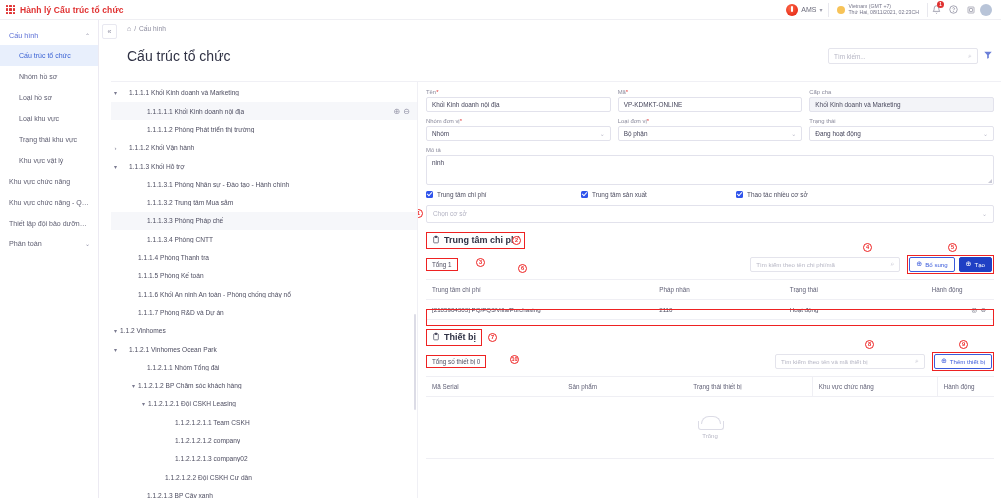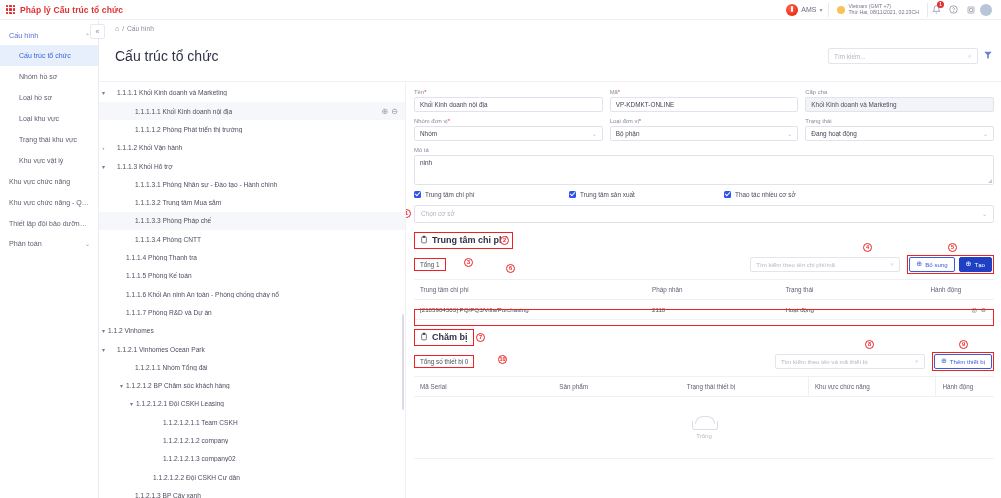--- a/index.html
+++ b/index.html
@@ -84,21 +84,21 @@
     background: #e03131; color: #fff;
     font-size: 4.6px; line-height: 7px;
     border-radius: 4px; text-align: center;
     padding: 0 1px; font-weight: bold;
   }
   .avatar {
     width: 12px; height: 12px; border-radius: 50%;
     background: #b8c4d8; margin: 0 3px 0 1px;
   }
   
-  .shell { display: flex; height: 478px; }
+  .shell { display: flex; height: 478px; gap: 12px; }
   
   .sidebar {
     width: 99px;
     background: #ffffff;
     border-right: 1px solid #eceaf2;
     padding-top: 6px;
     flex: 0 0 99px;
     font-size: 7px;
   }
   .side-group {
@@ -325,21 +325,21 @@
       <i></i>
       <i></i>
       <i></i>
       <i></i>
       <i></i>
       <i></i>
       <i></i>
       <i></i>
       <i></i>
     </span>
-  <span class="app-title">Pháp lý Cấu trúc tổ chức</span>
+  <span class="app-title">Hành lý Cấu trúc tổ chức</span>
 
   <div class="appbar-right">
     <div class="brand-chip">
       <span class="brand-dot"></span>
       <span class="brand-name">AMS</span>
       <span class="chev">▾</span>
     </div>
     <div class="locale">
       <span class="sun"></span>
       <span class="locale-text">
@@ -655,21 +655,21 @@
         </div>
 
         <div class="sec-title-row">
           <div class="sec-title anno-box">
             <span class="clip-ic">
               <svg width="8" height="9" viewBox="0 0 24 24" fill="none" stroke="currentColor" stroke-width="2">
                   <rect x="5" y="4" width="14" height="18" rx="2"></rect>
                   <rect x="9" y="2" width="6" height="4" rx="1" fill="currentColor"></rect>
                 </svg>
             </span>
-            <span>Chăm bị</span>
+            <span>Thiết bị</span>
           </div>
           <span class="anno-num" style="left:62px; top:4px">7</span>
         </div>
 
         <div class="toolrow">
           <span class="total-pill anno-box">Tổng số thiết bị 0</span>
           <span class="anno-num" style="left:84px; top:3px">10</span>
           <span class="anno-num" style="right:120px; top:-12px">8</span>
           <span class="anno-num" style="right:26px; top:-12px">9</span>
           <div style="margin-left:auto; display:flex; align-items:center;">

